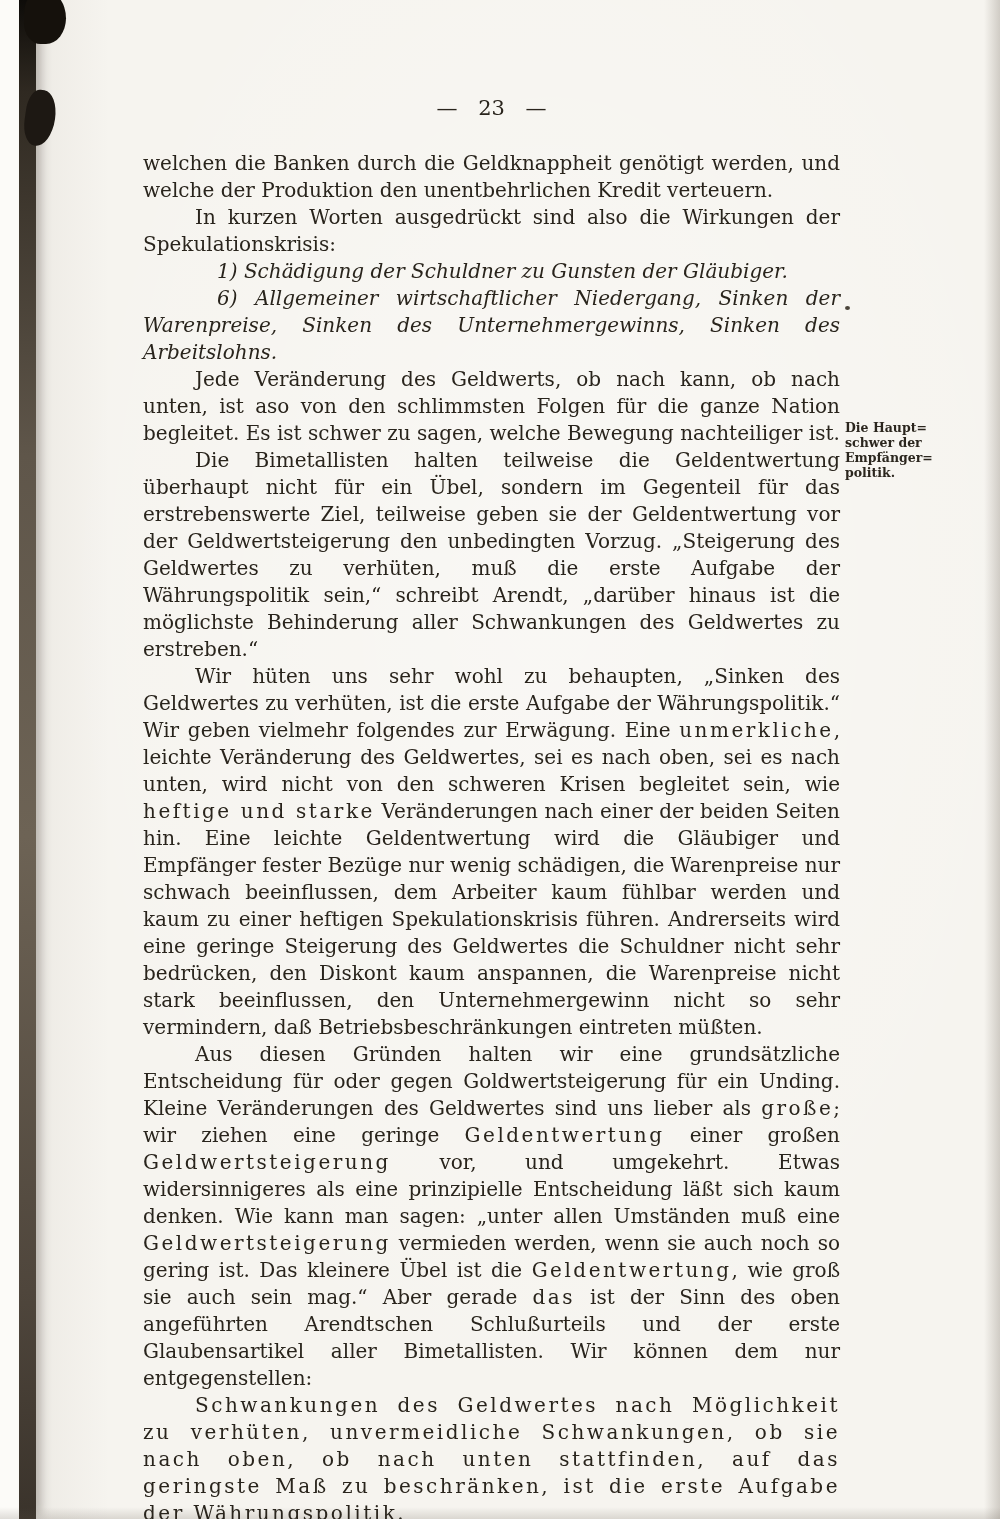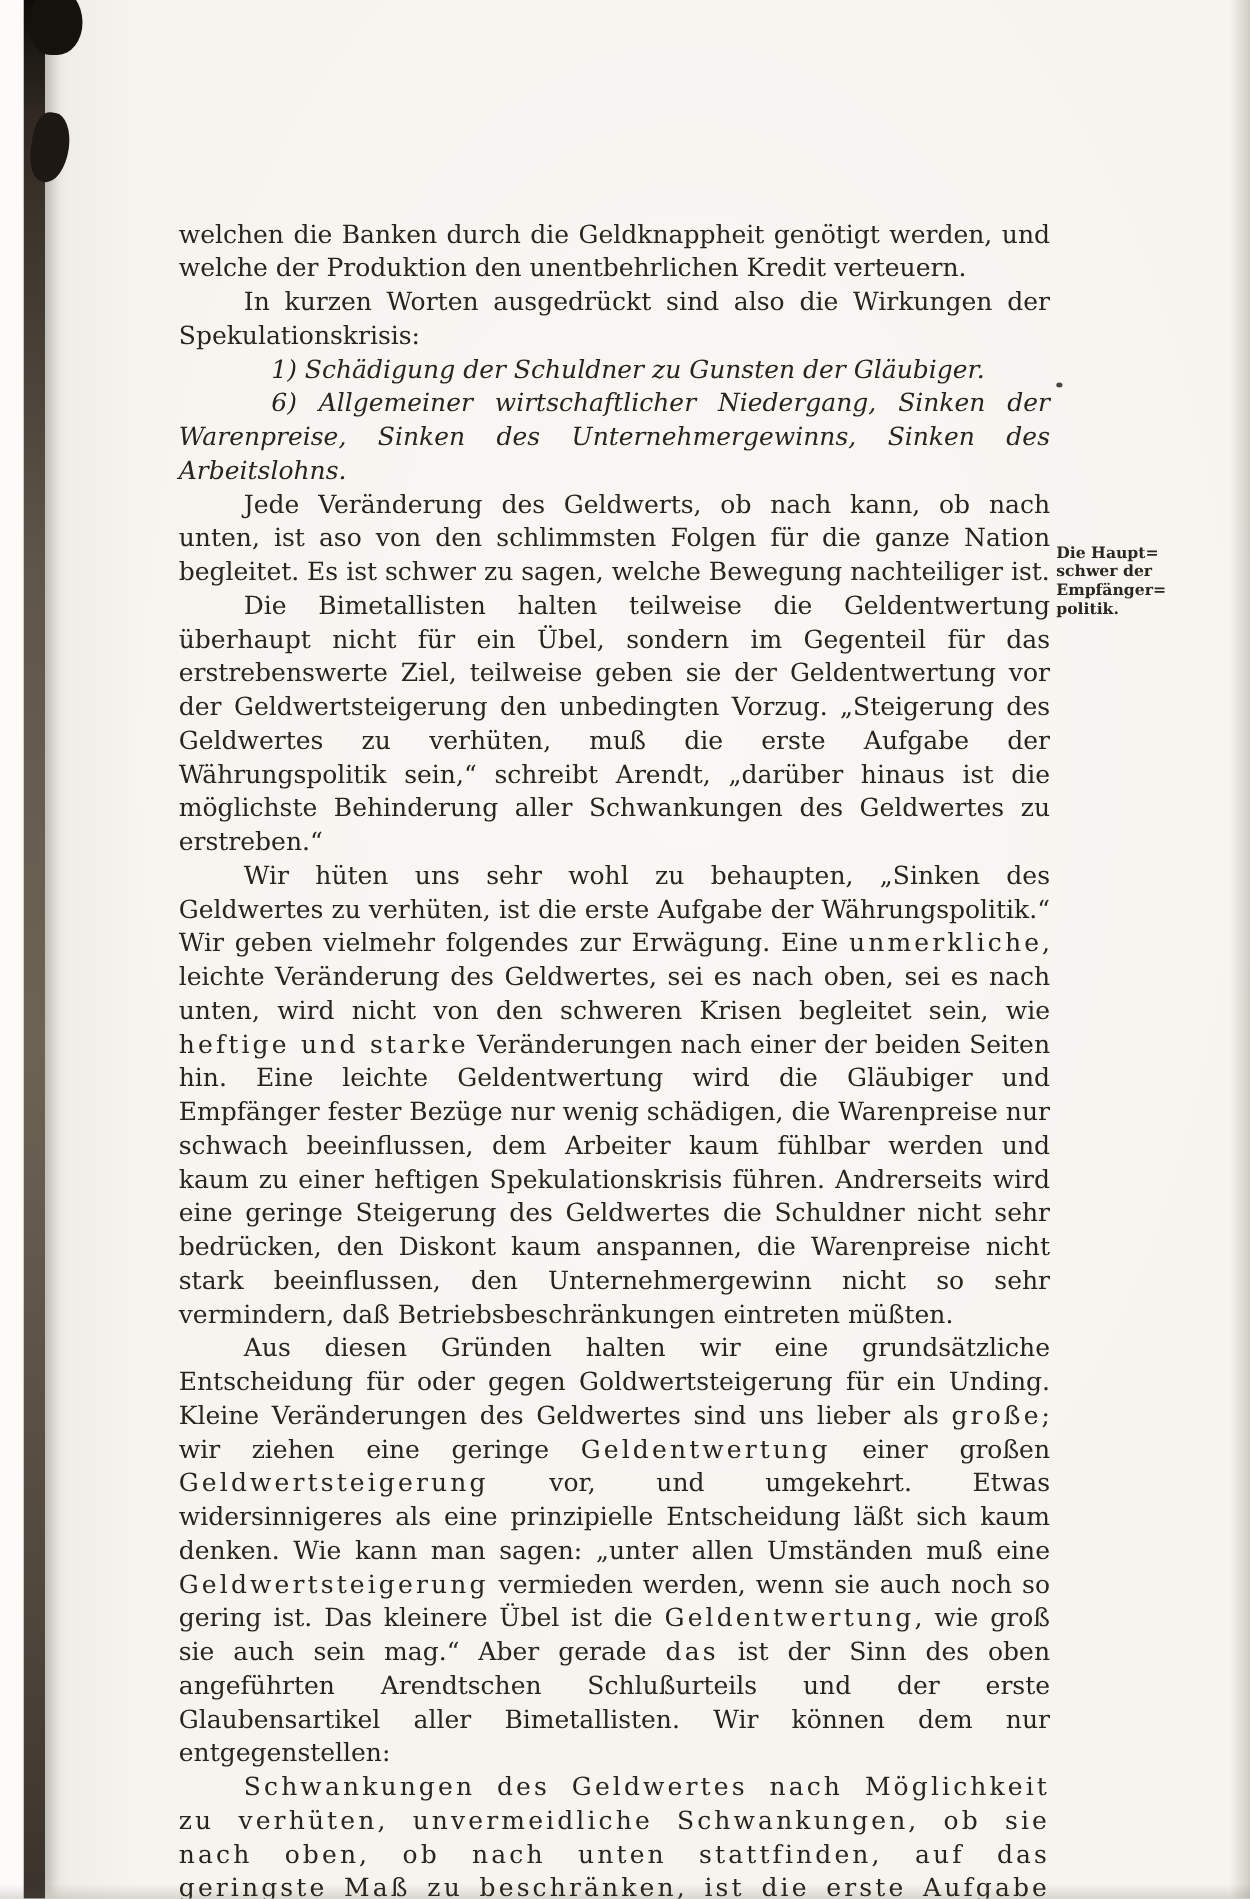--- a/index.html
+++ b/index.html
@@ -57,42 +57,45 @@
   }
   .page-head {
     position: absolute; top: 96px; left: 143px; width: 697px;
     text-align: center; font-size: 21px; word-spacing: 14px;
   }
   .text-block {
     position: absolute; left: 143px; top: 150px; width: 697px;
     font-size: 20px; line-height: 27px; text-align: justify;
   }
   p.para { margin: 0; text-indent: 52px; }
-  p.para.first { text-indent: 0; margin-top: 24px; }
+  p.para.first { text-indent: 0; }
   p.para.numbered { text-indent: 74px; font-style: italic; }
   .sp { letter-spacing: 2.5px; }
   .margin-note {
     position: absolute; left: 845px; top: 420px; width: 92px;
     font-size: 12.5px; line-height: 15px; font-weight: bold;
-    text-align: left; color: #2b261e; margin-top: 14px;
+    text-align: left; color: #2b261e;
   }
 </style>
 </head>
 <body>
 
 <div class="scan">
   <div class="paper-tone"></div>
   <div class="left-white"></div>
   <div class="binding"></div>
   <div class="blot1"></div>
   <div class="blot2"></div>
   <div class="speck"></div>
   <div class="right-shade"></div>
   <div class="bottom-shade"></div>
 
+  <div class="page-head">
+    <span>— 23 —</span>
+  </div>
 
   <div class="text-block">
     <p class="para first"><span>welchen die Banken durch die Geldknappheit genötigt werden, und welche der Produktion den unentbehrlichen Kredit verteuern.</span></p>
     <p class="para"><span>In kurzen Worten ausgedrückt sind also die Wirkungen der Spekulationskrisis:</span></p>
     <p class="para numbered"><span>1) Schädigung der Schuldner zu Gunsten der Gläubiger.</span></p>
     <p class="para numbered"><span>6) Allgemeiner wirtschaftlicher Niedergang, Sinken der Warenpreise, Sinken des Unternehmergewinns, Sinken des Arbeitslohns.</span></p>
     <p class="para"><span>Jede Veränderung des Geldwerts, ob nach kann, ob nach unten, ist aso von den schlimmsten Folgen für die ganze Nation begleitet. Es ist schwer zu sagen, welche Bewegung nachteiliger ist.</span></p>
     <p class="para"><span>Die Bimetallisten halten teilweise die Geldentwertung überhaupt nicht für ein Übel, sondern im Gegenteil für das erstrebenswerte Ziel, teilweise geben sie der Geldentwertung vor der Geldwertsteigerung den unbedingten Vorzug. „Steigerung des Geldwertes zu verhüten, muß die erste Aufgabe der Währungspolitik sein,“ schreibt Arendt, „darüber hinaus ist die möglichste Behinderung aller Schwankungen des Geldwertes zu erstreben.“</span></p>
     <p class="para"><span>Wir hüten uns sehr wohl zu behaupten, „Sinken des Geldwertes zu verhüten, ist die erste Aufgabe der Währungspolitik.“ Wir geben vielmehr folgendes zur Erwägung. Eine </span><span class="sp">unmerkliche</span><span>, leichte Veränderung des Geldwertes, sei es nach oben, sei es nach unten, wird nicht von den schweren Krisen begleitet sein, wie </span><span class="sp">heftige und starke</span><span> Veränderungen nach einer der beiden Seiten hin. Eine leichte Geldentwertung wird die Gläubiger und Empfänger fester Bezüge nur wenig schädigen, die Warenpreise nur schwach beeinflussen, dem Arbeiter kaum fühlbar werden und kaum zu einer heftigen Spekulationskrisis führen. Andrerseits wird eine geringe Steigerung des Geldwertes die Schuldner nicht sehr bedrücken, den Diskont kaum anspannen, die Warenpreise nicht stark beeinflussen, den Unternehmergewinn nicht so sehr vermindern, daß Betriebsbeschränkungen eintreten müßten.</span></p>
     <p class="para"><span>Aus diesen Gründen halten wir eine grundsätzliche Entscheidung für oder gegen Goldwertsteigerung für ein Unding. Kleine Veränderungen des Geldwertes sind uns lieber als </span><span class="sp">große</span><span>; wir ziehen eine geringe </span><span class="sp">Geldentwertung</span><span> einer großen </span><span class="sp">Geldwertsteigerung</span><span> vor, und umgekehrt. Etwas widersinnigeres als eine prinzipielle Entscheidung läßt sich kaum denken. Wie kann man sagen: „unter allen Umständen muß eine </span><span class="sp">Geldwertsteigerung</span><span> vermieden werden, wenn sie auch noch so gering ist. Das kleinere Übel ist die </span><span class="sp">Geldentwertung</span><span>, wie groß sie auch sein mag.“ Aber gerade </span><span class="sp">das</span><span> ist der Sinn des oben angeführten Arendtschen Schlußurteils und der erste Glaubensartikel aller Bimetallisten. Wir können dem nur entgegenstellen:</span></p>

